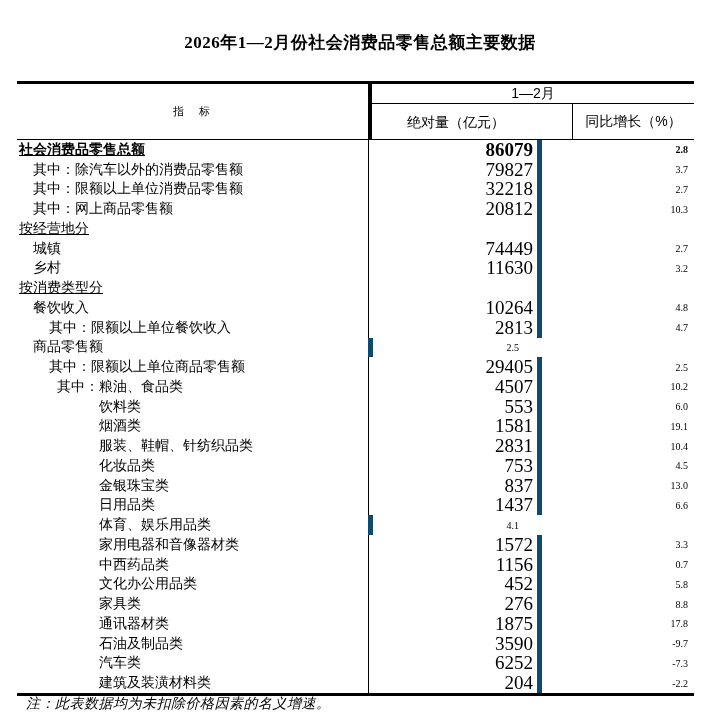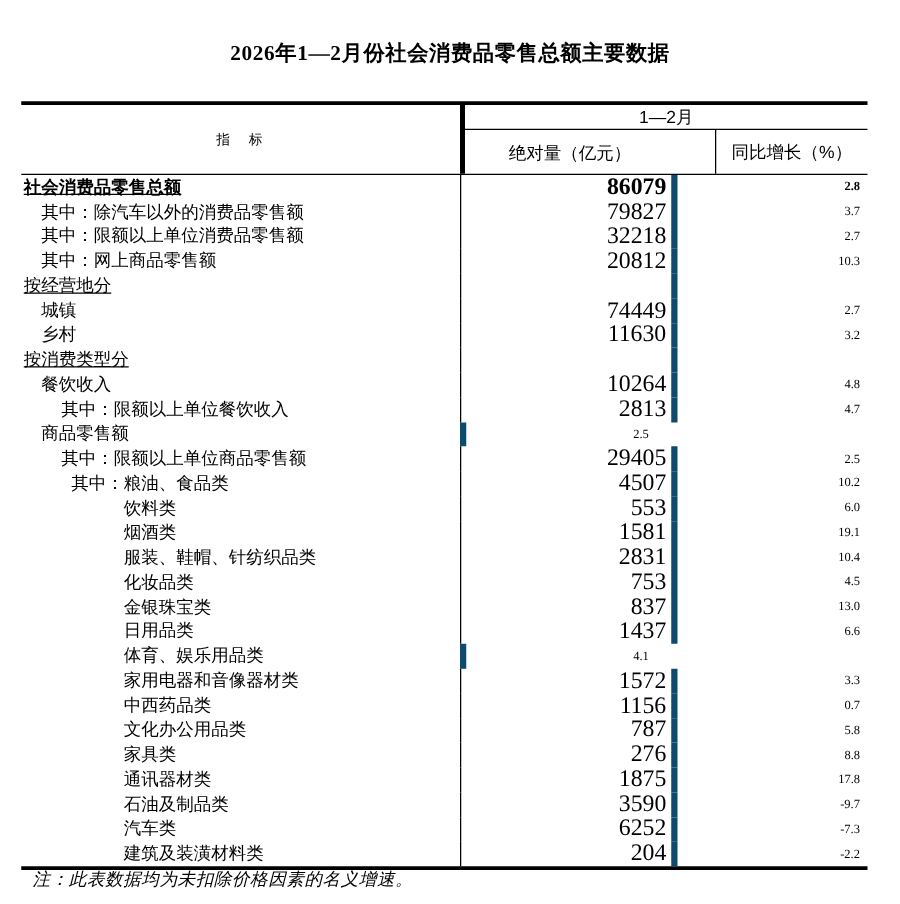--- a/index.html
+++ b/index.html
@@ -187,21 +187,21 @@
         <div class="cell cell-abs">1572</div>
         <div class="cell cell-growth">3.3</div>
       </div>
       <div class="row ind4">
         <div class="cell cell-label">中西药品类</div>
         <div class="cell cell-abs">1156</div>
         <div class="cell cell-growth">0.7</div>
       </div>
       <div class="row ind4">
         <div class="cell cell-label">文化办公用品类</div>
-        <div class="cell cell-abs">787</div>
+        <div class="cell cell-abs">452</div>
         <div class="cell cell-growth">5.8</div>
       </div>
       <div class="row ind4">
         <div class="cell cell-label">家具类</div>
         <div class="cell cell-abs">276</div>
         <div class="cell cell-growth">8.8</div>
       </div>
       <div class="row ind4">
         <div class="cell cell-label">通讯器材类</div>
         <div class="cell cell-abs">1875</div>

